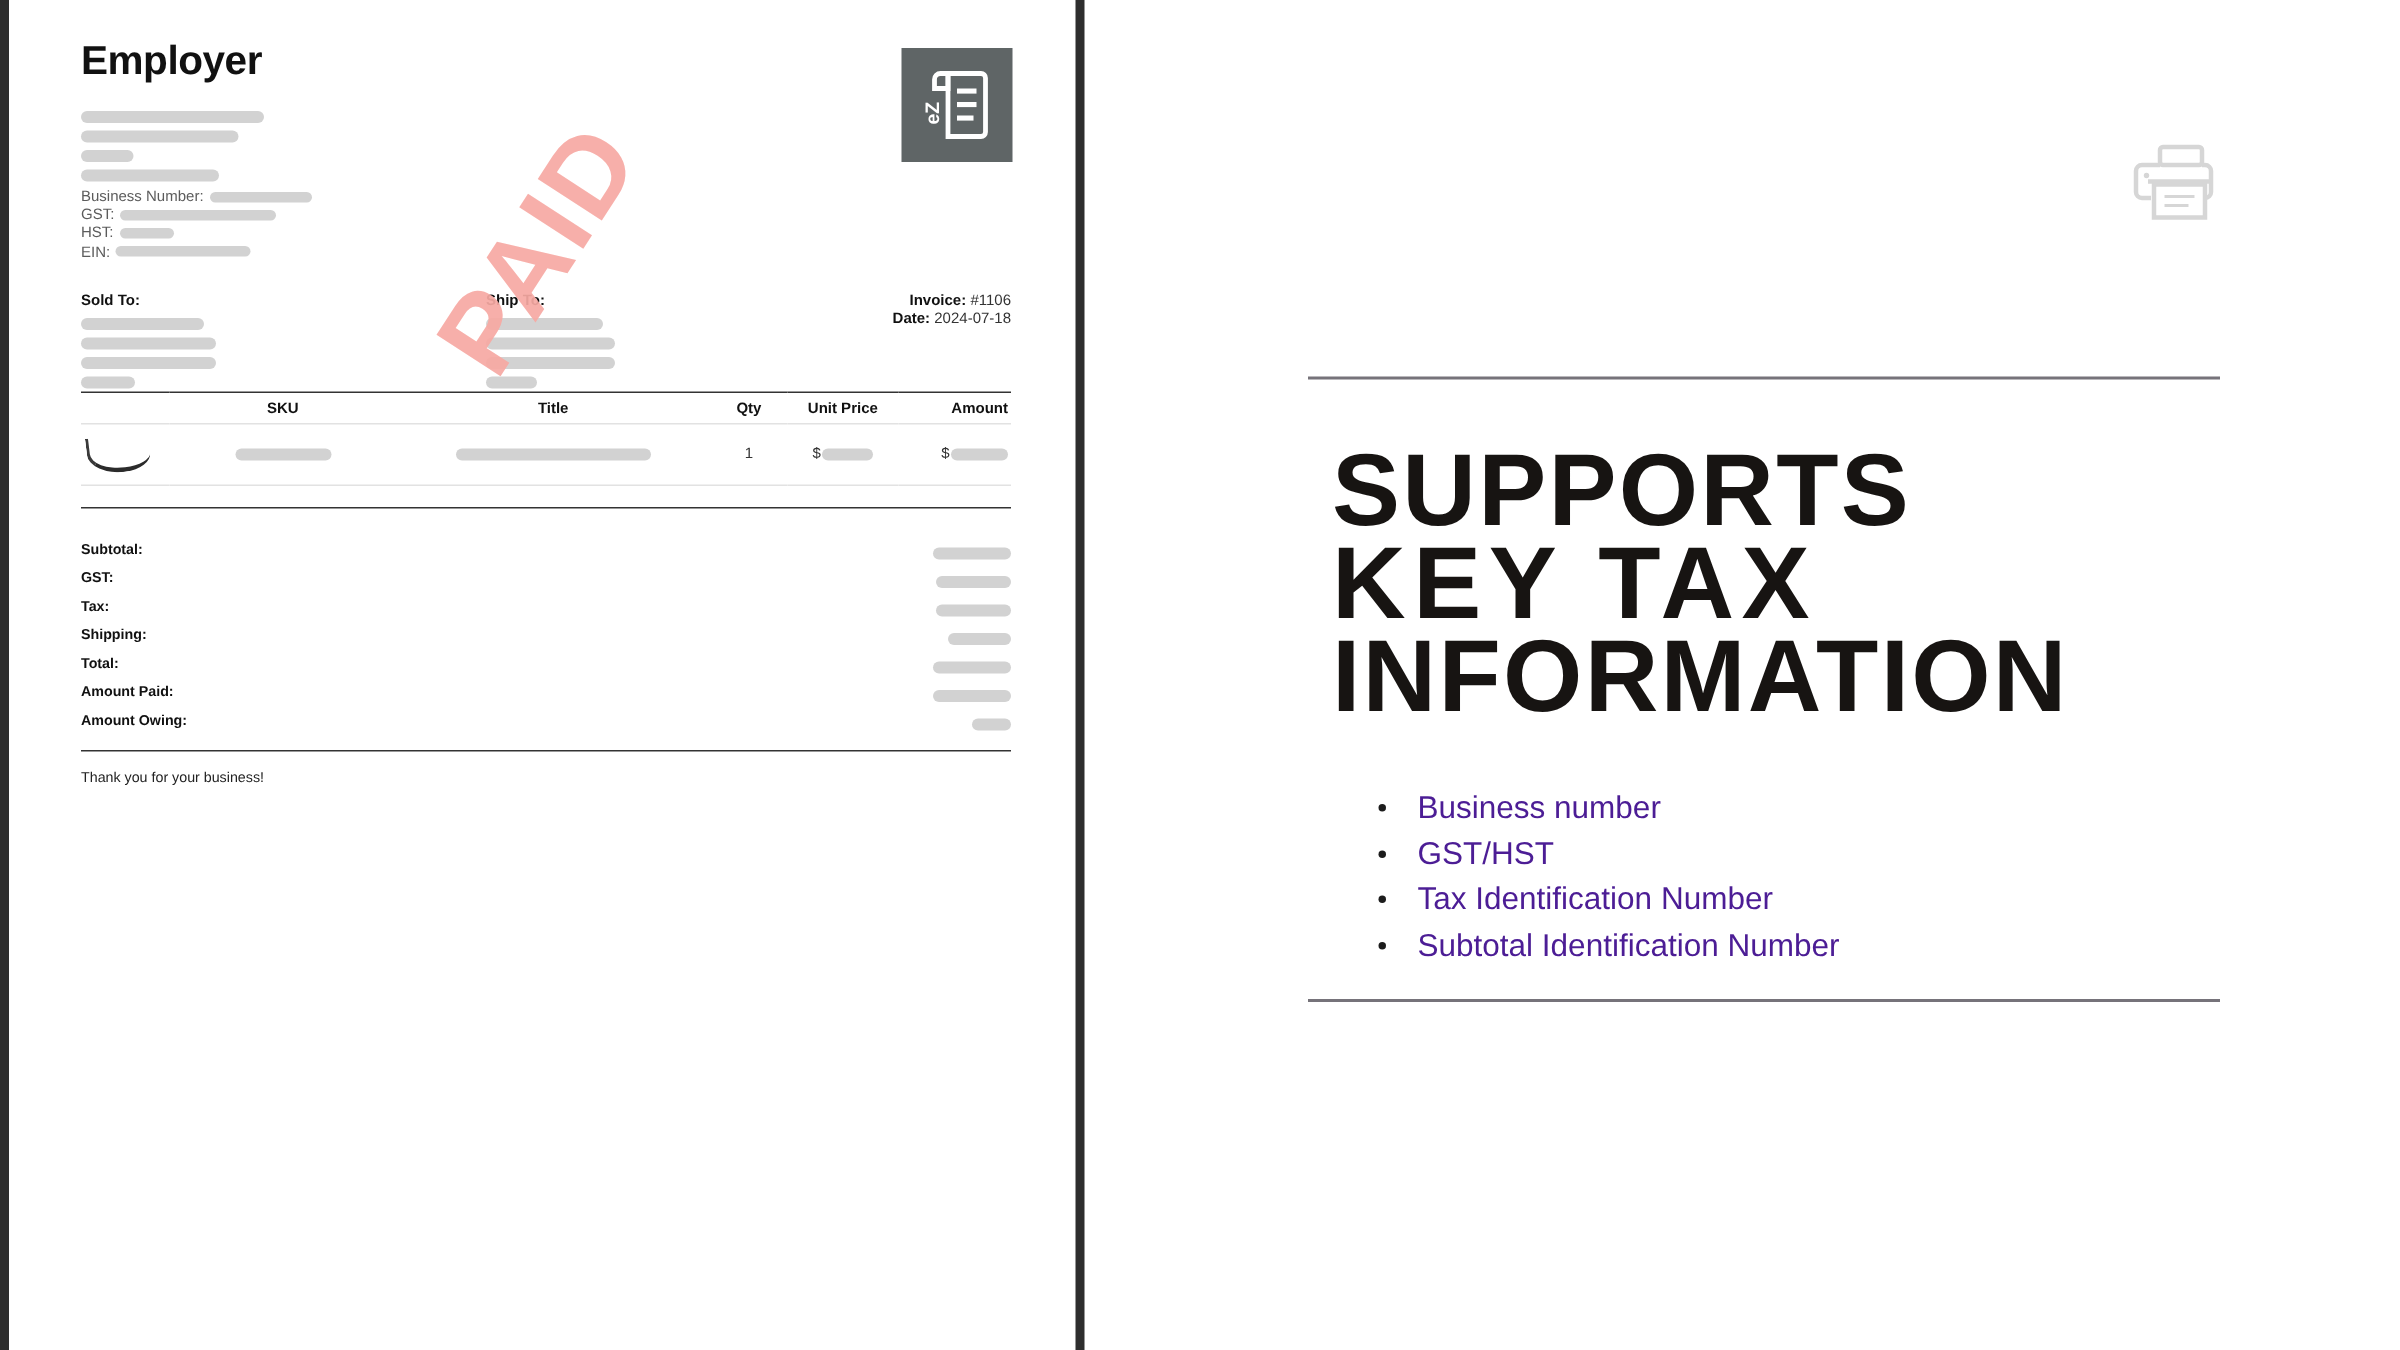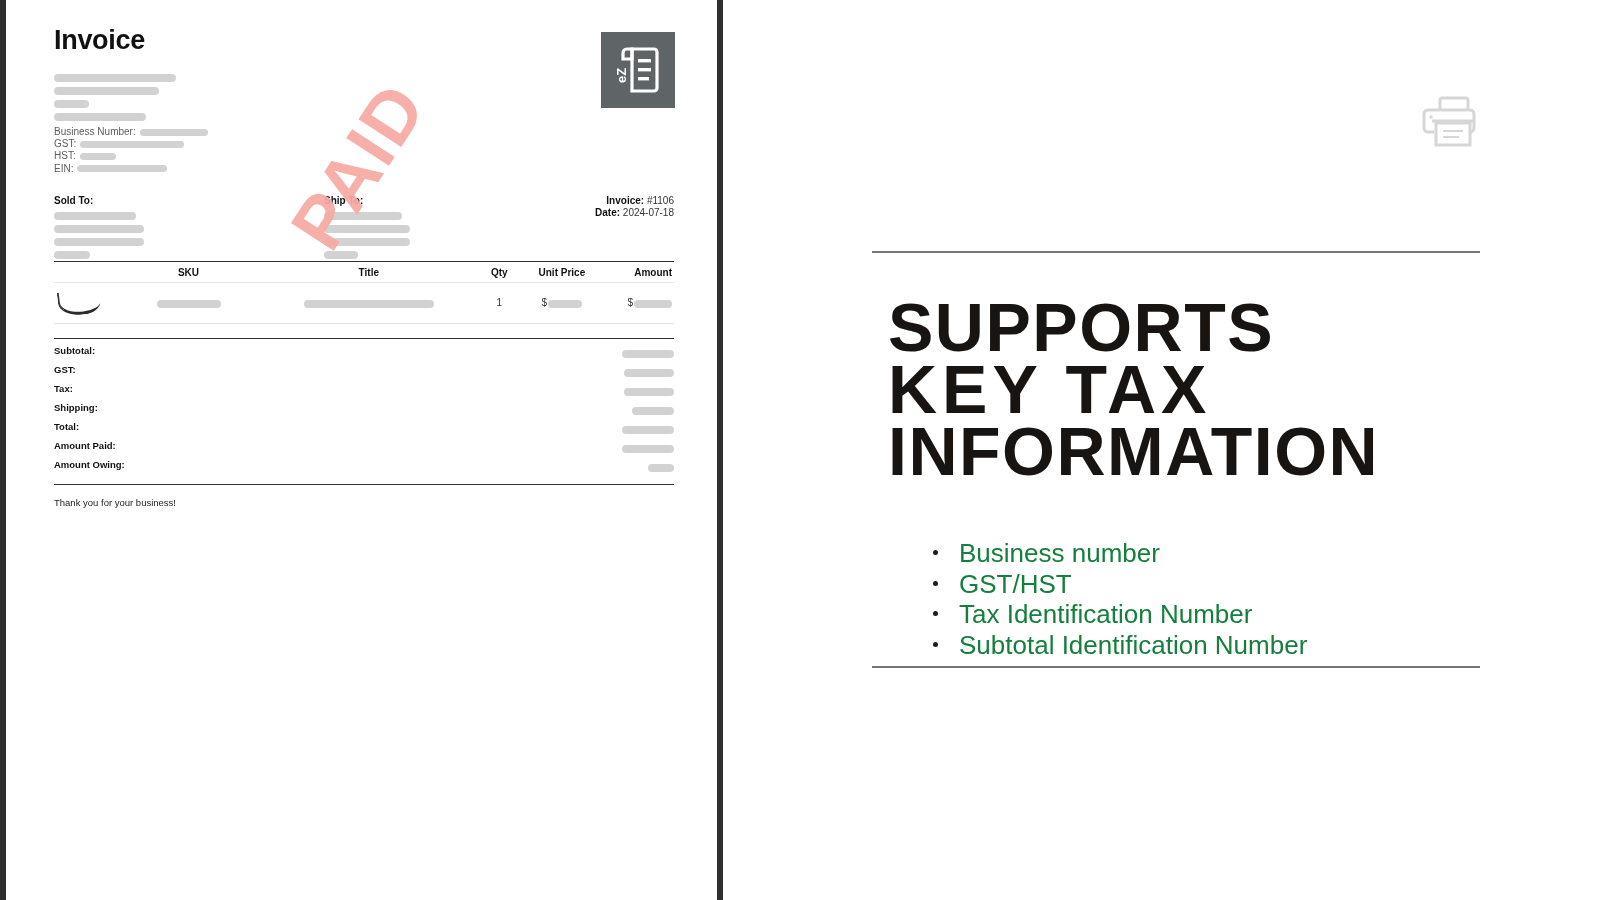--- a/index.html
+++ b/index.html
@@ -155,21 +155,21 @@
     transform: rotate(-7deg);
   }
 
   .money { white-space: nowrap; }
   .money .bar { margin-left: 1px; }
 
   
   .totals {
     margin-top: 14px;
     border-top: 1.6px solid #333;
-    padding-top: 4px;
+    padding-top: 20px;
   }
   .totals .trow {
     position: relative;
     height: 19px;
     font-size: 9.5px;
     font-weight: bold;
     color: #111;
   }
   .totals .trow .lbl { position: absolute; left: 0; top: 2px; }
   .totals .trow .val { position: absolute; right: 0; top: 5px; }
@@ -238,26 +238,26 @@
     font-family: "Liberation Sans", sans-serif;
     font-stretch: condensed;
   }
   #slide-heading .ln { display: block; white-space: nowrap; }
   #slide-heading .ln.l2 { letter-spacing: 5px; }
 
   #slide-list {
     position: absolute;
     left: 170px;
     top: 524px;
-    margin: 14px;
+    margin: 0;
     padding: 0 0 0 26px;
     list-style: none;
-    font-size: 26px;
+    font-size: 21px;
     line-height: 30.5px;
-    color: #15803d;
+    color: #4c1d95;
   }
   #slide-list li { position: relative; padding-left: 26px; }
   #slide-list li .dot {
     position: absolute;
     left: 0; top: 12px;
     width: 5px; height: 5px;
     border-radius: 50%;
     background: #1c1c1c;
   }
 </style>
@@ -272,21 +272,21 @@
       <svg width="52" height="54" viewBox="0 0 52 54">
         <path d="M20 6 h22 a3 3 0 0 1 3 3 v36 a3 3 0 0 1 -3 3 h-22 z" fill="none" stroke="#ffffff" stroke-width="3.2"></path>
         <path d="M20 6 h-5 a4 4 0 0 0 -4 4 v6 h9 z" fill="none" stroke="#ffffff" stroke-width="3.2"></path>
         <rect x="26" y="16" width="13" height="3.4" fill="#ffffff"></rect>
         <rect x="26" y="25" width="13" height="3.4" fill="#ffffff"></rect>
         <rect x="26" y="34" width="11" height="3.4" fill="#ffffff"></rect>
         <text x="14" y="40" fill="#ffffff" font-family="'Liberation Sans', sans-serif" font-size="13" font-weight="bold" transform="rotate(-90 14 40)">eZ</text>
       </svg>
     </div>
 
-    <h1 class="inv-title">Invoice</h1>
+    <h1 class="inv-title">Employer</h1>
 
     <div class="seller-block">
       <span class="bar" style="width:122px"></span>
       <span class="bar" style="width:105px"></span>
       <span class="bar" style="width:35px"></span>
       <span class="bar" style="width:92px"></span>
     </div>
 
     <div class="tax-lines">
       <div class="row">

